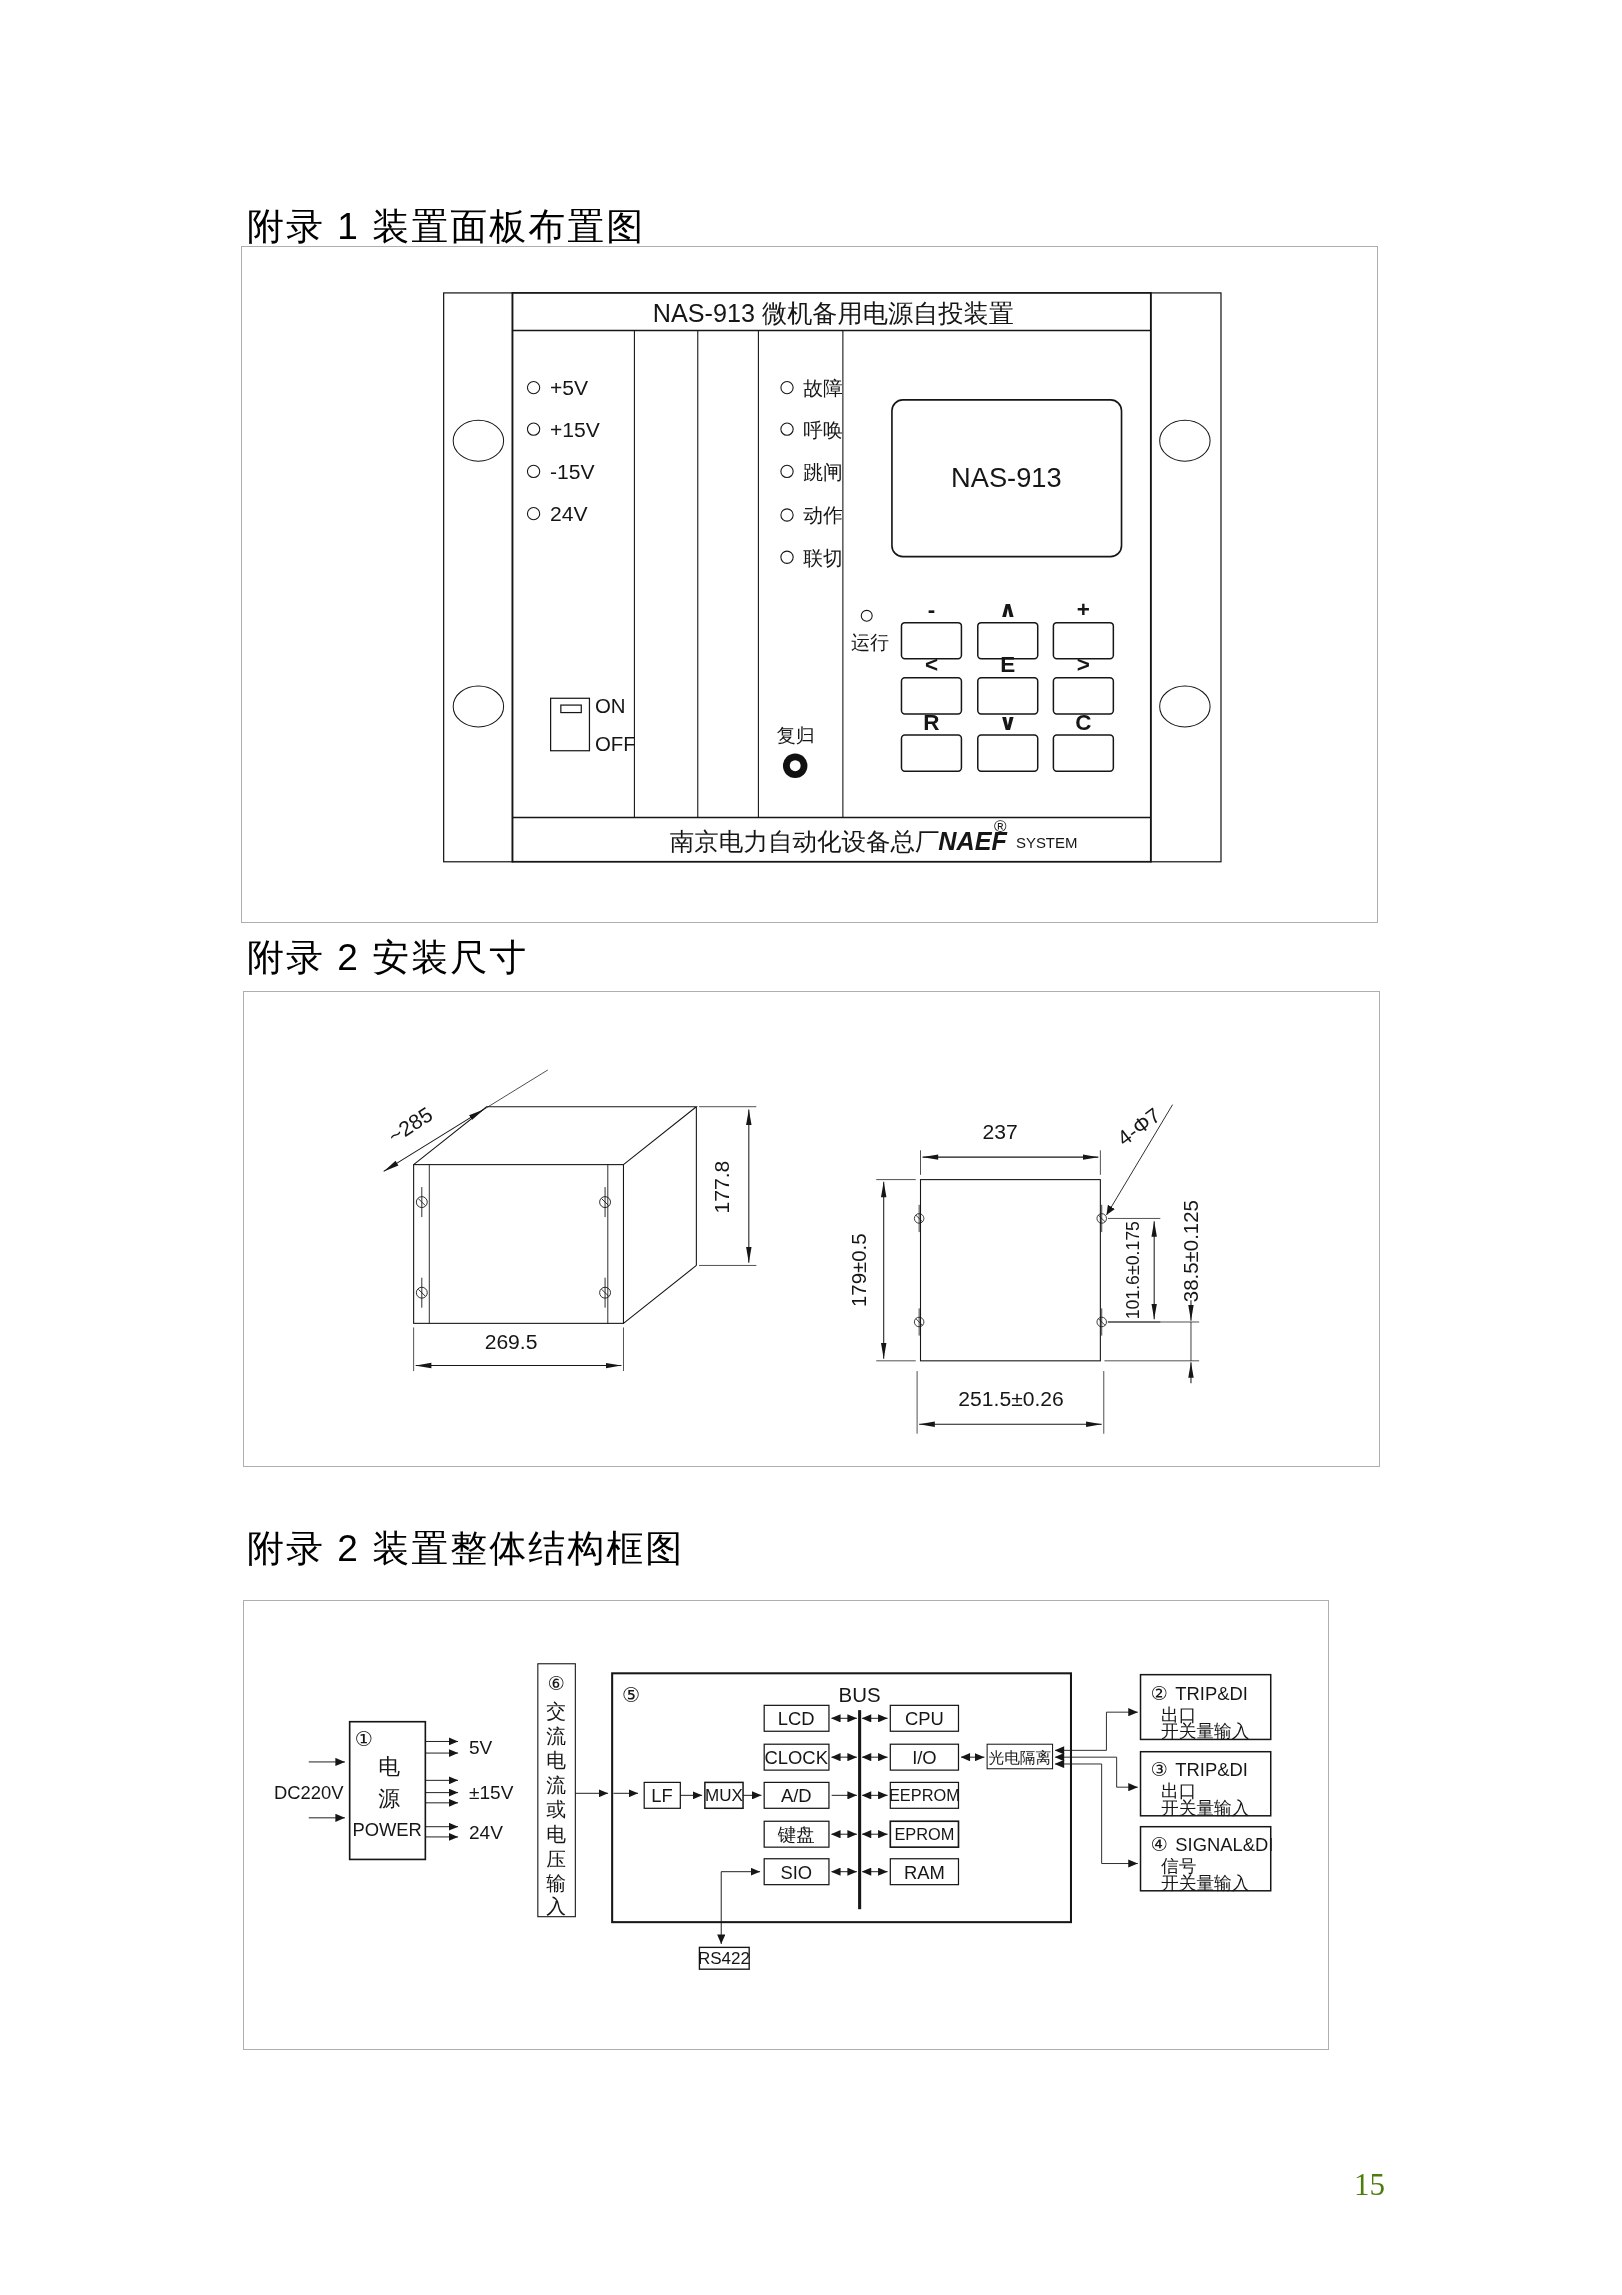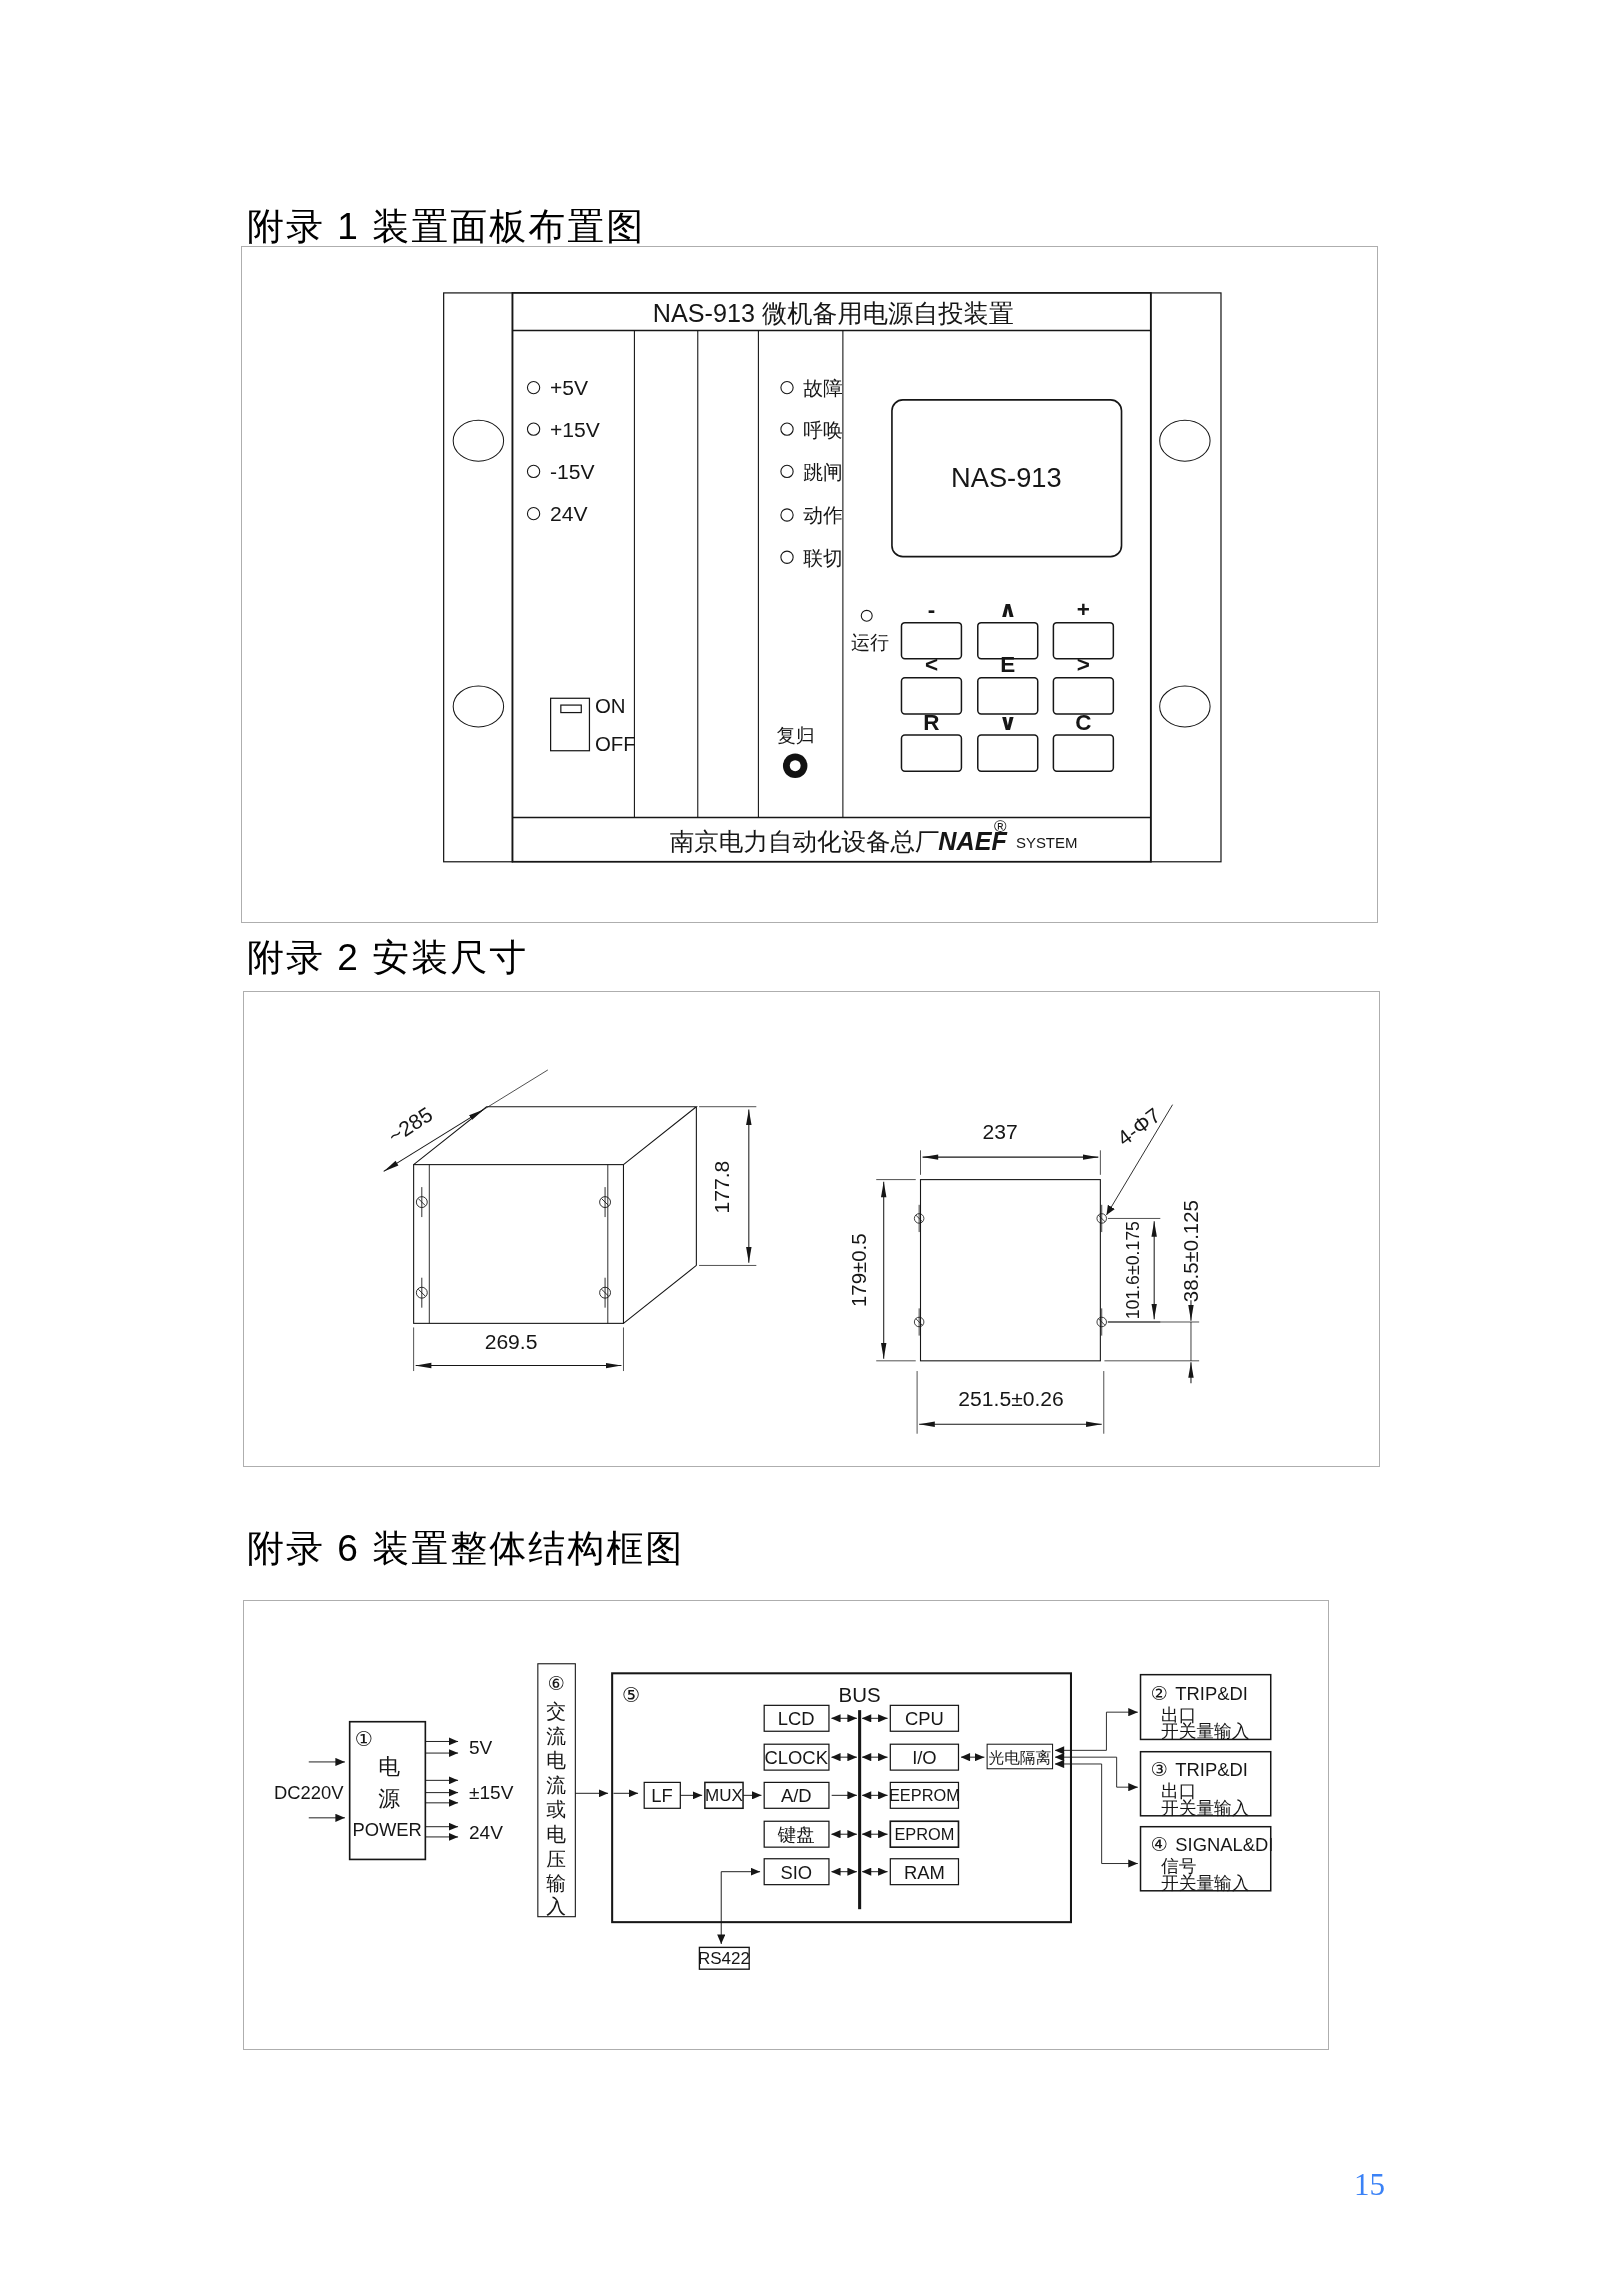--- a/index.html
+++ b/index.html
@@ -4,21 +4,21 @@
 <style>
   html,body{margin:0;padding:0;background:#fff;}
   #page{position:relative;width:1622px;height:2295px;background:#ffffff;overflow:hidden;
         font-family:"Liberation Sans","DejaVu Sans",sans-serif;color:#000;}
   .apx-title{position:absolute;font-weight:normal;font-size:37px;letter-spacing:2px;color:#000;white-space:nowrap;}
   .fig{position:absolute;border:1.4px solid #aeaeae;background:#fff;}
   svg{display:block;}
   svg text{font-family:"Liberation Sans","DejaVu Sans",sans-serif;fill:#161616;}
   .wm{position:absolute;pointer-events:none;}
   #pageno{position:absolute;left:1354px;top:2167px;font-family:"Liberation Serif","DejaVu Serif",serif;
-          font-size:31px;color:#3b82f6;}
+          font-size:31px;color:#4d7c0f;}
 </style>
 </head>
 <body>
 
 <div id="page">
 
   <svg width="0" height="0" style="position:absolute" aria-hidden="true">
     <defs>
       <marker id="de" orient="auto" markerUnits="userSpaceOnUse" markerWidth="26" markerHeight="10" refX="23" refY="5">
         <path d="M0,1 L23,5 L0,9 Z" fill="#161616"></path>
@@ -211,21 +211,21 @@
         <text transform="translate(1400,380) rotate(-90)" font-size="30" text-anchor="middle">38.5±0.125</text>
       </g>
       <g>
         <path d="M988,556 V648 M1262,556 V648" stroke="#161616" stroke-width="1.1" fill="none"></path>
         <path d="M991,634 H1259" stroke="#161616" stroke-width="1.5" fill="none" marker-start="url(#ds)" marker-end="url(#de)"></path>
         <text x="1126" y="608" font-size="31" text-anchor="middle">251.5±0.26</text>
       </g>
     </svg>
   </div>
 
-  <div class="apx-title" style="left:247px;top:1524px;">附录 6  装置整体结构框图</div>
+  <div class="apx-title" style="left:247px;top:1524px;">附录 2  装置整体结构框图</div>
 
   <div class="fig" style="left:243px;top:1600px;width:1084px;height:448px;">
     <svg width="1084" height="448" viewBox="0 0 1590 657">
 
       <g>
         <rect x="155" y="177" width="111" height="202" fill="none" stroke="#161616" stroke-width="2.4"></rect>
         <text x="176" y="212" font-size="30" text-anchor="middle">①</text>
         <text x="213" y="253" font-size="32" text-anchor="middle">电</text>
         <text x="213" y="300" font-size="32" text-anchor="middle">源</text>
         <text x="210" y="345" font-size="27" text-anchor="middle">POWER</text>

